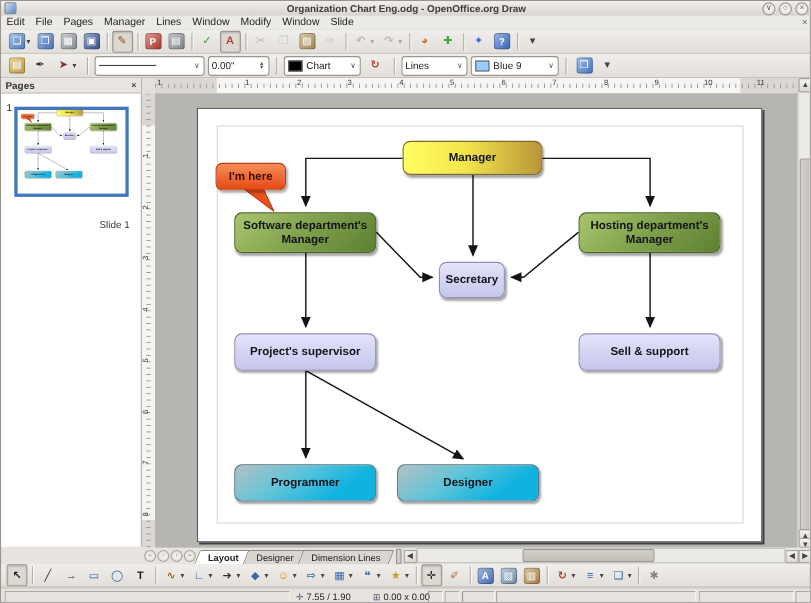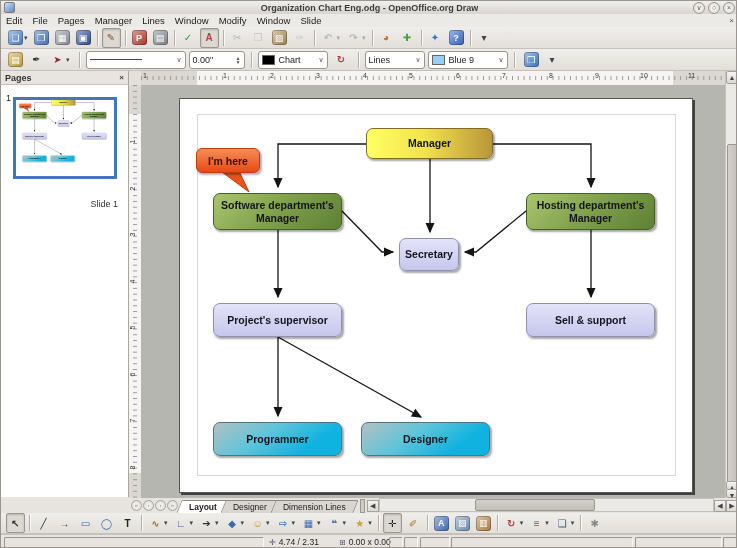--- a/index.html
+++ b/index.html
@@ -457,21 +457,21 @@
       <span class="tsep"></span>
       <span class="tbtn">
         <span class="ic" style="color: rgb(136, 136, 136);">✱</span>
       </span>
     </div>
 
   <div id="statusbar">
     <div class="sfield" style="left:3px;width:258px"></div>
     <span class="stext" style="left:268px">
       <span class="sicon">✛</span>
-      <span>4.74 / 2.31</span>
+      <span>7.55 / 1.90</span>
     </span>
     <span class="stext" style="left:338px">
       <span class="sicon">⊞</span>
       <span>0.00 x 0.00</span>
     </span>
     <div class="sfield" style="left:388px;width:12px"></div>
     <div class="sfield" style="left:403px;width:12px"></div>
     <div class="sfield" style="left:419px;width:28px"></div>
     <div class="sfield" style="left:450px;width:180px"></div>
     <div class="sfield" style="left:634px;width:85px"></div>

